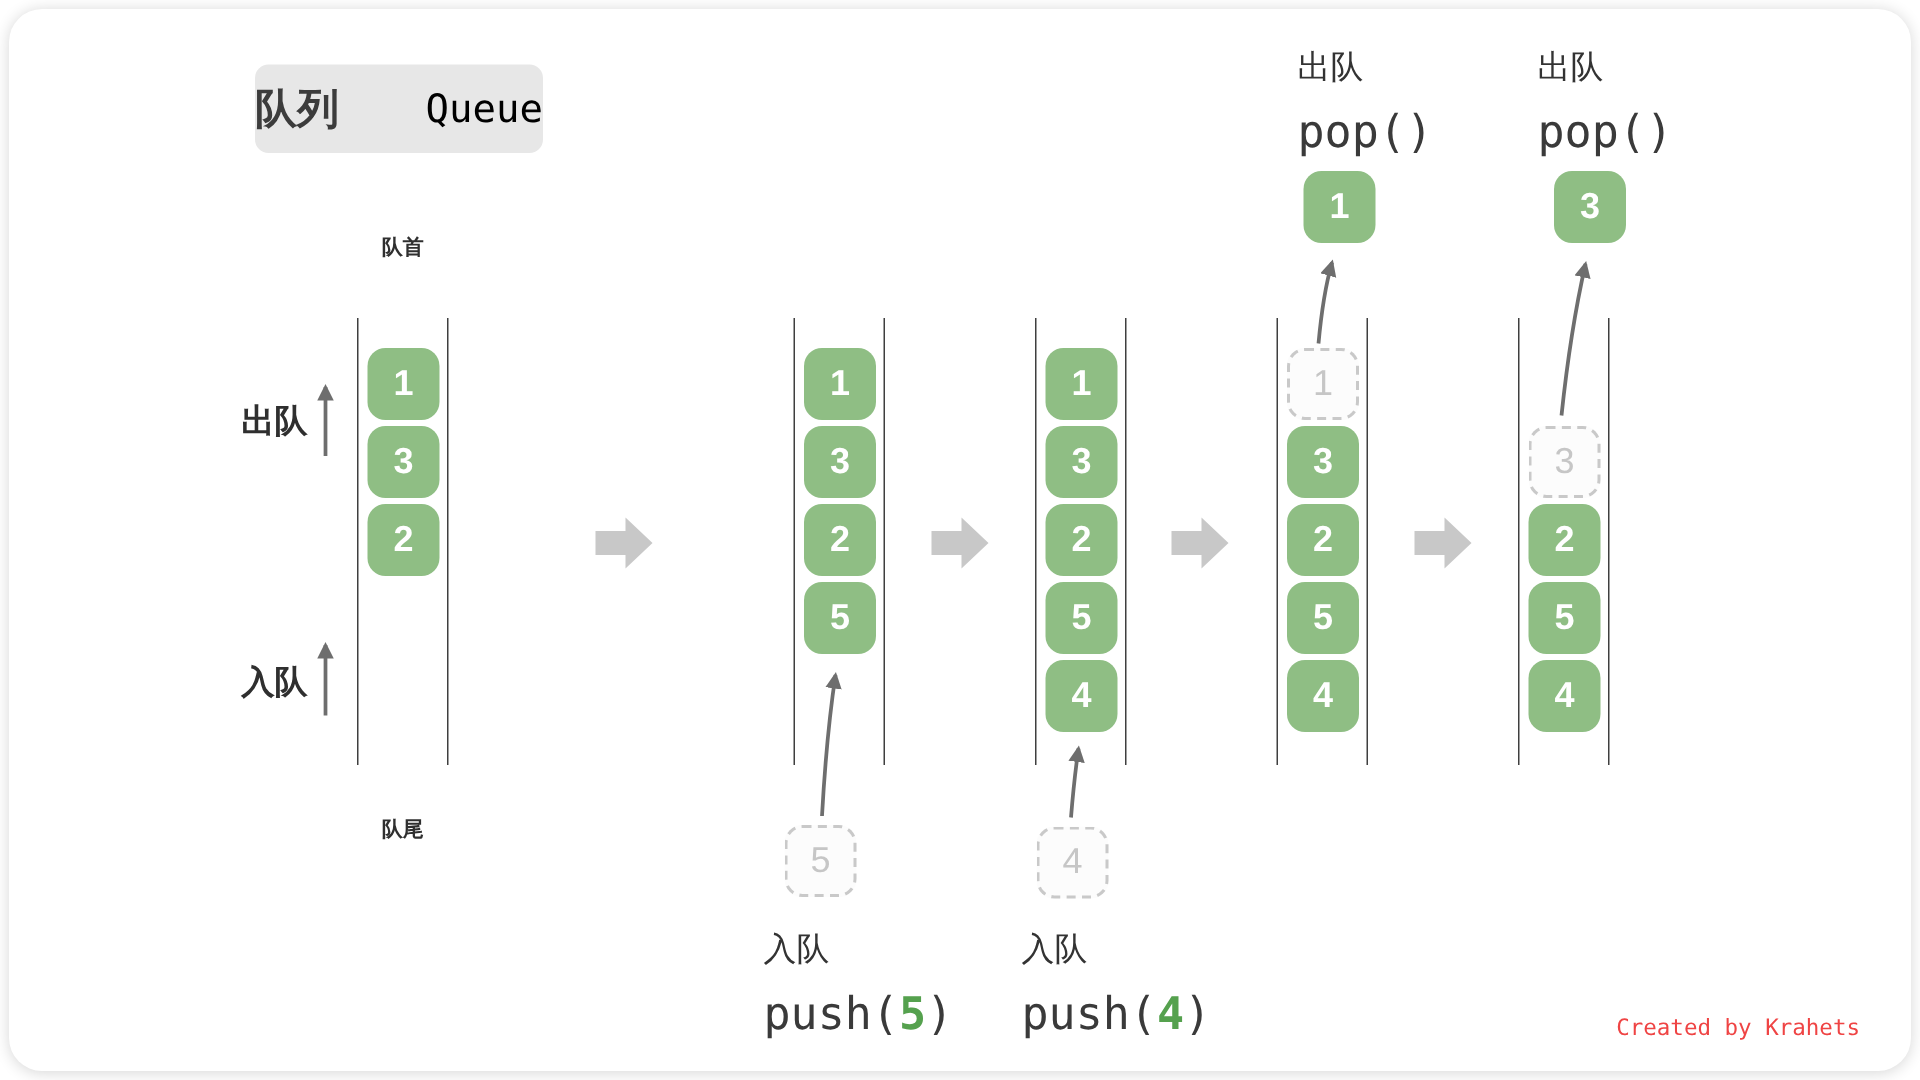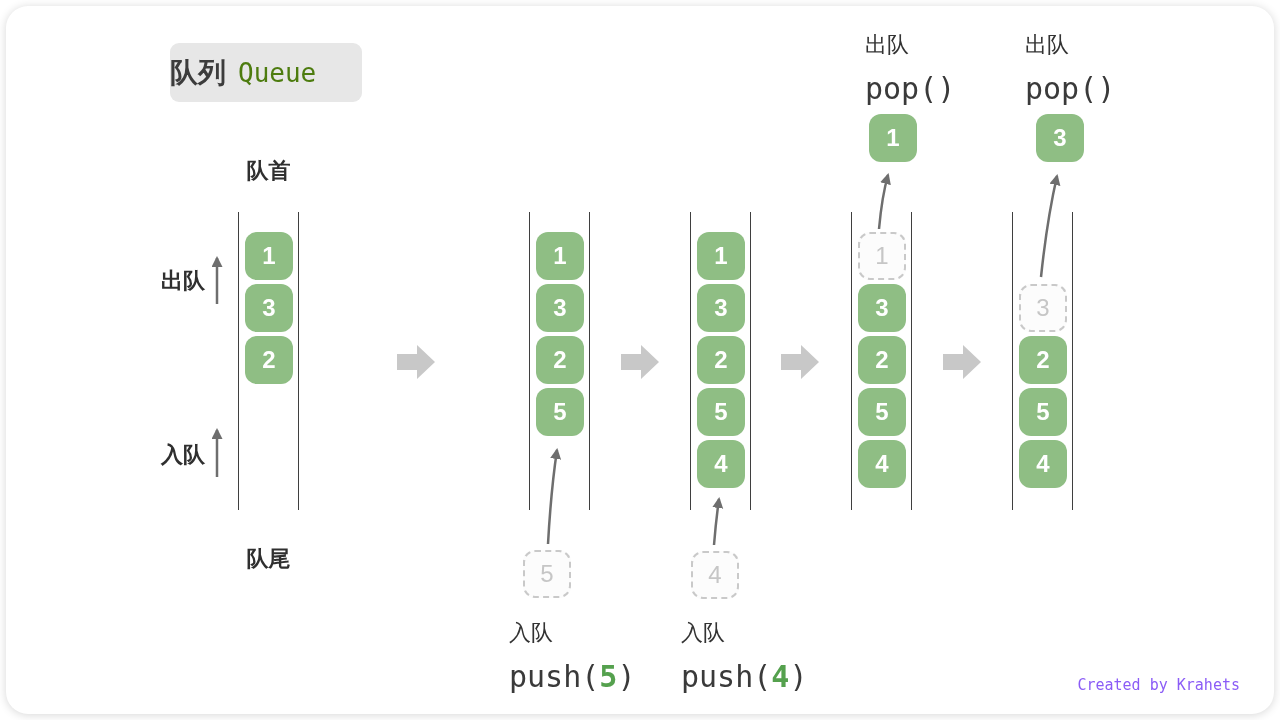--- a/index.html
+++ b/index.html
@@ -13,26 +13,26 @@
     overflow: hidden;
     font-family: "Liberation Sans", sans-serif;
     color: #333333;
   }
   #stage { position: absolute; left: -6px; top: -6px; width: 1280px; height: 720px; }
   #stage > * { position: absolute; }
 
   .title-badge {
     left: 170px; top: 43px; width: 192px; height: 59px;
     background: #e7e7e7; border-radius: 9px;
-    display: flex; align-items: center; justify-content: flex-start; gap: 12px;
+    display: flex; align-items: center; justify-content: space-between; gap: 12px;
   }
   .title-zh { font-size: 28px; font-weight: bold; color: #3c3c3c; }
-  .title-en { font-family: "DejaVu Sans Mono", monospace; font-size: 26px; color: #4d7c0f; }
+  .title-en { font-family: "DejaVu Sans Mono", monospace; font-size: 26px; color: #000000; }
 
-  .col-label { width: 81px; text-align: center; font-size: 22px; font-weight: bold; color: #2f2f2f; }
+  .col-label { width: 81px; text-align: center; font-size: 14px; font-weight: bold; color: #2f2f2f; }
   .side-label { width: 66px; text-align: right; font-size: 22px; font-weight: bold; color: #2f2f2f; }
 
   .walls {
     width: 61px; height: 298px; box-sizing: border-box;
     border-left: 1.5px solid #3f3f3f; border-right: 1.5px solid #3f3f3f;
   }
   .qbox {
     width: 48px; height: 48px; border-radius: 12px;
     background: #8FBE84; color: #ffffff;
     font-size: 24px; font-weight: bold;
@@ -46,21 +46,21 @@
   .caption .cap-zh { font-size: 22px; color: #333333; margin-bottom: 11px; }
   .caption .cap-code {
     font-family: "DejaVu Sans Mono", monospace;
     font-size: 30px; color: #3a3a3a; white-space: nowrap;
   }
   .caption .cap-code .arg { color: #55A14E; font-weight: bold; }
 
   .watermark {
     right: 40px; top: 676px;
     font-family: "DejaVu Sans Mono", monospace;
-    font-size: 15px; color: #8b5cf6;
+    font-size: 15px; color: #ef4444;
   }
   svg.overlay { left: 0; top: 0; pointer-events: none; }
 </style>
 </head>
 <body>
 
 <div class="card">
   <div id="stage">
 
     <svg class="overlay" width="1280" height="720" viewBox="0 0 1280 720">

